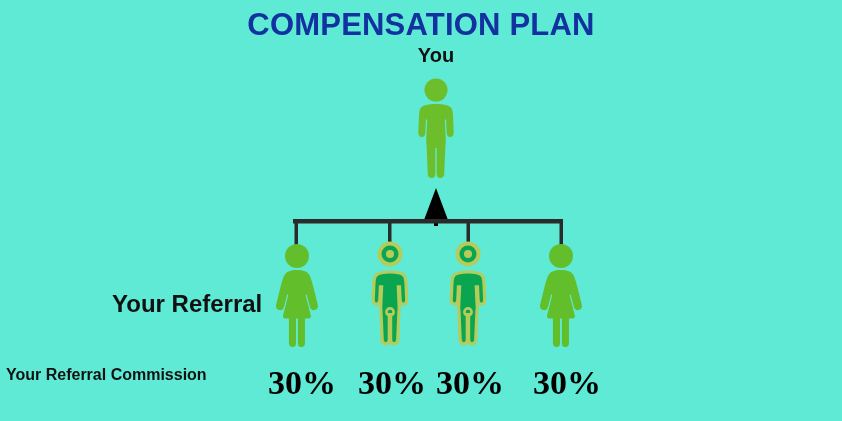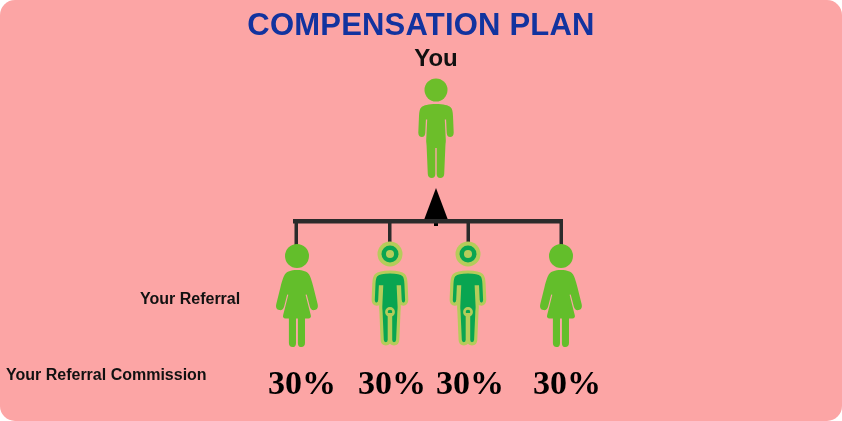--- a/index.html
+++ b/index.html
@@ -4,24 +4,23 @@
 <style>
   html, body {
     margin: 0;
     padding: 0;
     background: #ffffff;
   }
   #canvas {
     position: relative;
     width: 842px;
     height: 421px;
-    background: #fca5a5;
+    background: #5eead4;
     overflow: hidden;
     font-family: "Liberation Sans", sans-serif;
-    border-radius: 15px;
   }
 
   
   .title {
     position: absolute;
     left: 0;
     top: 7px;
     width: 842px;
     text-align: center;
     font-family: "Liberation Sans", sans-serif;
@@ -34,37 +33,37 @@
 
   
   .you-label {
     position: absolute;
     left: 381px;
     top: 44px;
     width: 110px;
     text-align: center;
     font-family: "Liberation Sans", sans-serif;
     font-weight: bold;
-    font-size: 24px;
+    font-size: 20px;
     color: #111111;
     white-space: nowrap;
   }
 
   
   .row-label {
     position: absolute;
     font-family: "Liberation Sans", sans-serif;
     font-weight: bold;
     color: #111111;
     white-space: nowrap;
   }
   .row-label.referral {
-    left: 140px;
+    left: 112px;
     top: 290px;
-    font-size: 16px;
+    font-size: 24px;
   }
   .row-label.commission {
     left: 6px;
     top: 366px;
     font-size: 16px;
   }
 
   
   .pct {
     position: absolute;

